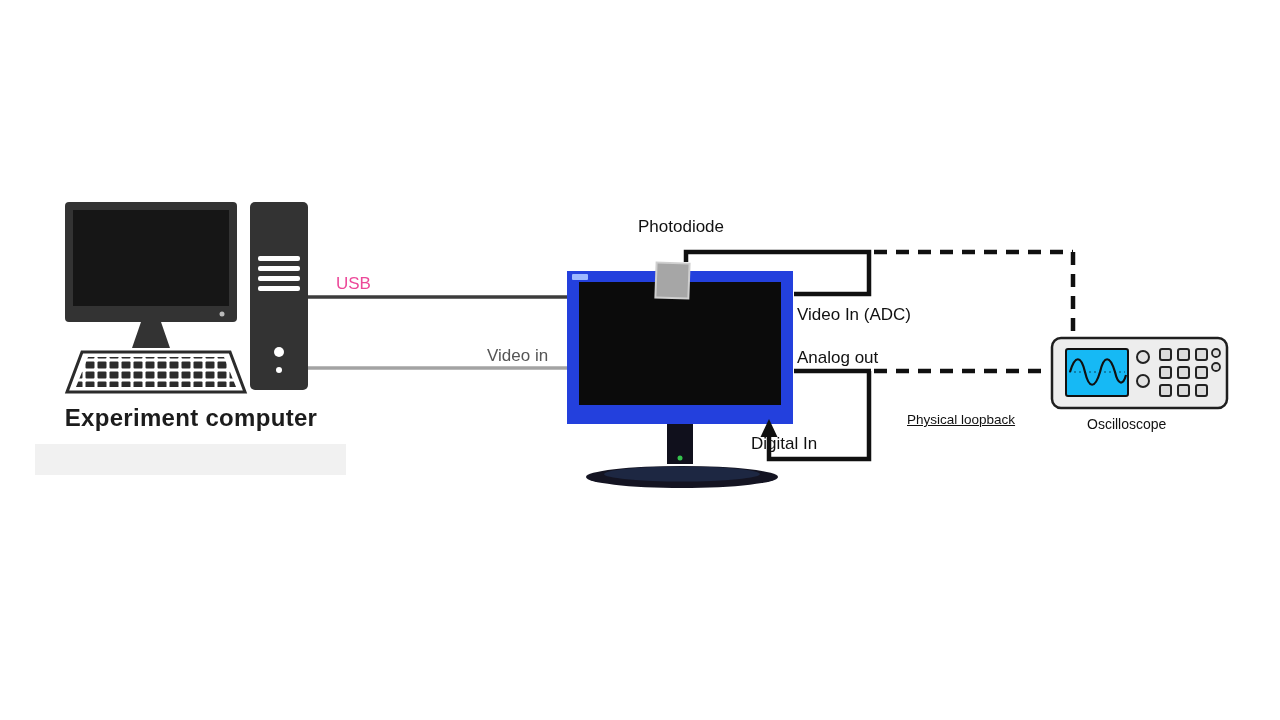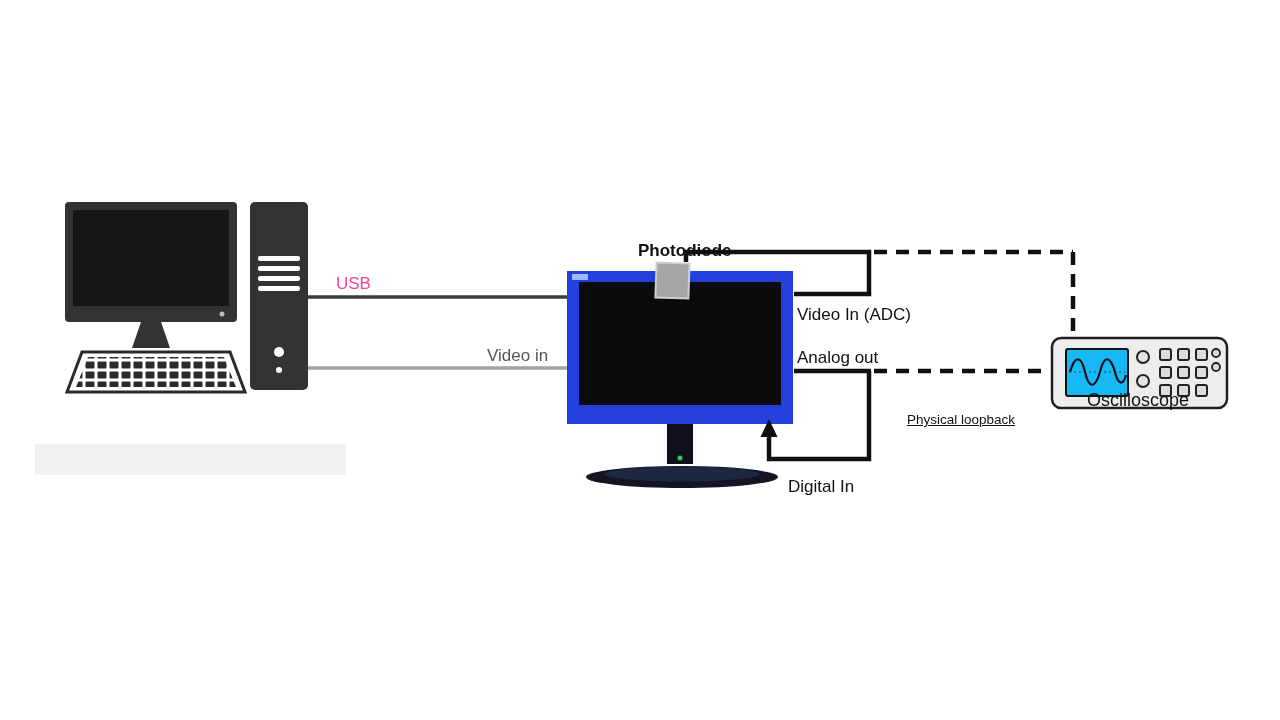--- a/index.html
+++ b/index.html
@@ -27,26 +27,26 @@
     color: #1c1c1c; letter-spacing: 0.3px;
   }
   .gray-box {
     position: absolute;
     left: 35px; top: 444px;
     width: 311px; height: 31px;
     background: #f1f1f1;
   }
   .usb-label        { left: 336px;  top: 273px; color: #ec4899; }
   .video-label      { left: 487px;  top: 345px; color: #555555; text-align: right; }
-  .photodiode-label { left: 638px;  top: 240px; font-weight: bold; }
+  .photodiode-label { left: 638px;  top: 216px; }
   .analog-label     { left: 797px;  top: 304px; }
   .digital-out-label{ left: 797px;  top: 347px; }
   .loopback-label   { left: 907px;  top: 411px; font-size: 13.5px; line-height: 17px; text-decoration: underline; }
-  .digital-in-label { left: 788px;  top: 433px; margin-top: 43px; }
-  .scope-label      { left: 1087px; top: 390px; font-size: 18px; }
+  .digital-in-label { left: 751px;  top: 433px; }
+  .scope-label      { left: 1087px; top: 414px; font-size: 14px; }
 </style>
 </head>
 <body>
 
 <div class="canvas">
 
   <svg class="layer" width="1280" height="720" viewBox="0 0 1280 720">
     <defs>
       <pattern id="keys" x="0" y="0" width="12" height="10" patternUnits="userSpaceOnUse">
         <rect x="1.5" y="1.5" width="9" height="7" rx="1" fill="#2b2b2b"></rect>
@@ -112,20 +112,21 @@
         <rect x="1196" y="367" width="11" height="11" rx="2"></rect>
         <rect x="1160" y="385" width="11" height="11" rx="2"></rect>
         <rect x="1178" y="385" width="11" height="11" rx="2"></rect>
         <rect x="1196" y="385" width="11" height="11" rx="2"></rect>
       </g>
       <circle cx="1216" cy="353" r="4" fill="#dcdcdc" stroke="#222222" stroke-width="1.8"></circle>
       <circle cx="1216" cy="367" r="4" fill="#dcdcdc" stroke="#222222" stroke-width="1.8"></circle>
     </g>
   </svg>
 
+  <div class="label ec-label">Experiment computer</div>
   <div class="gray-box"></div>
 
   <div class="label usb-label">USB</div>
   <div class="label video-label">Video in</div>
   <div class="label photodiode-label">Photodiode</div>
   <div class="label analog-label">Video In (ADC)</div>
   <div class="label digital-out-label">Analog out</div>
   <div class="label loopback-label">Physical loopback</div>
   <div class="label digital-in-label">Digital In</div>
   <div class="label scope-label">Oscilloscope</div>

